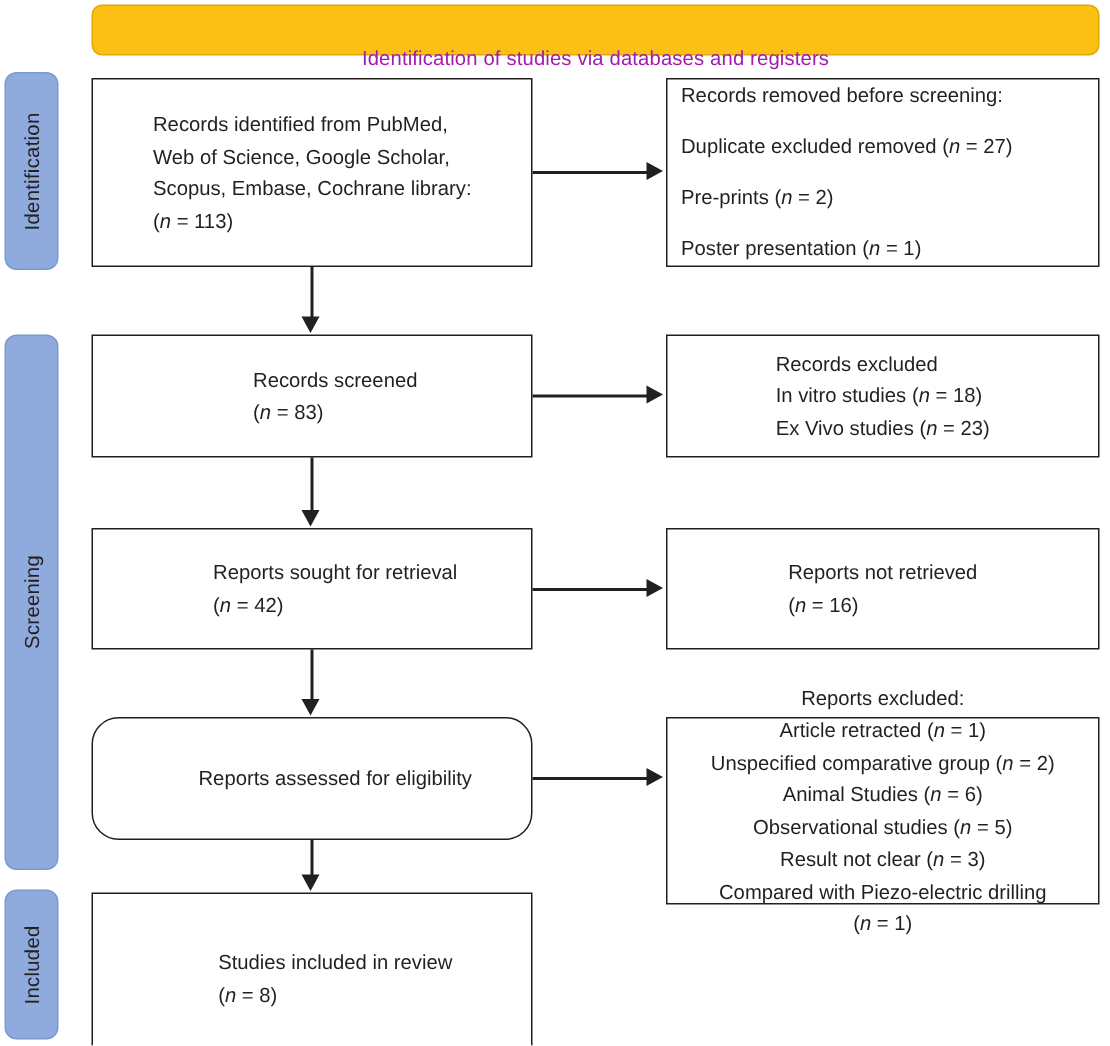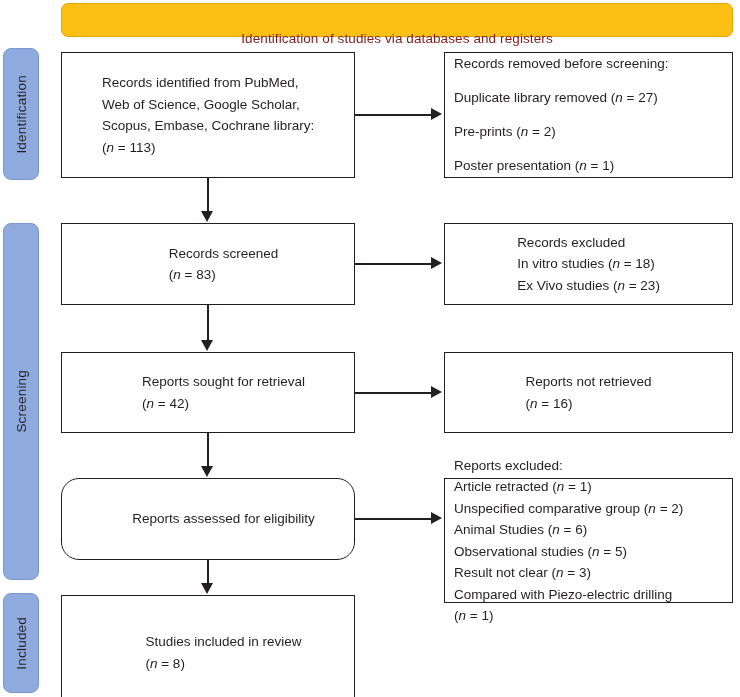--- a/index.html
+++ b/index.html
@@ -27,21 +27,21 @@
     background: #FCBF13;
     border: 1px solid #e0a800;
     border-radius: 7px;
     display: flex;
     align-items: center;
     justify-content: center;
     box-sizing: border-box;
   }
   .banner-text {
     font-size: 13.5px;
-    color: #7f1d1d;
+    color: #a21caf;
     letter-spacing: 0.1px;
     margin-top: 36px;
   }
 
   
   .phase {
     position: absolute;
     left: 3px;
     width: 36px;
     background: #8FAADC;
@@ -91,21 +91,21 @@
   
   .right { left: 444px; width: 289px; }
 
   #box-identified   { top: 52px;  height: 126px; }
   #box-removed      { top: 52px;  height: 126px; justify-content: space-between; }
   #box-screened     { top: 223px; height: 82px;  }
   #box-excluded-1   { top: 223px; height: 82px;  }
   #box-sought       { top: 352px; height: 81px;  }
   #box-notretrieved { top: 352px; height: 81px; justify-content: center;  }
   #box-assessed     { top: 478px; height: 82px; border-radius: 18px;  }
-  #box-excluded-2   { top: 478px; height: 125px; }
+  #box-excluded-2   { top: 478px; height: 125px; text-align: center; }
   #box-included     { top: 595px; height: 115px; }
   .vline {
     position: absolute;
     width: 1.6px;
     background: #231f20;
   }
   .hline {
     position: absolute;
     height: 1.6px;
     background: #231f20;
@@ -146,21 +146,21 @@
 
   <div class="box left" id="box-identified">
     <div class="line">Records identified from PubMed,</div>
     <div class="line">Web of Science, Google Scholar,</div>
     <div class="line">Scopus, Embase, Cochrane library:</div>
     <div class="line">(<span class="ital">n</span> = <span>113</span>)</div>
   </div>
 
   <div class="box right" id="box-removed">
     <div class="line">Records removed before screening:</div>
-    <div class="line"><span>Duplicate library removed</span> (<span class="ital">n</span> = <span>27</span>)</div>
+    <div class="line"><span>Duplicate excluded removed</span> (<span class="ital">n</span> = <span>27</span>)</div>
     <div class="line"><span>Pre-prints</span> (<span class="ital">n</span> = <span>2</span>)</div>
     <div class="line"><span>Poster presentation</span> (<span class="ital">n</span> = <span>1</span>)</div>
   </div>
 
   <div class="box left centered" id="box-screened">
     <div class="linewrap">
       <div class="line">Records screened</div>
       <div class="line">(<span class="ital">n</span> = <span>83</span>)</div>
     </div>
   </div>

